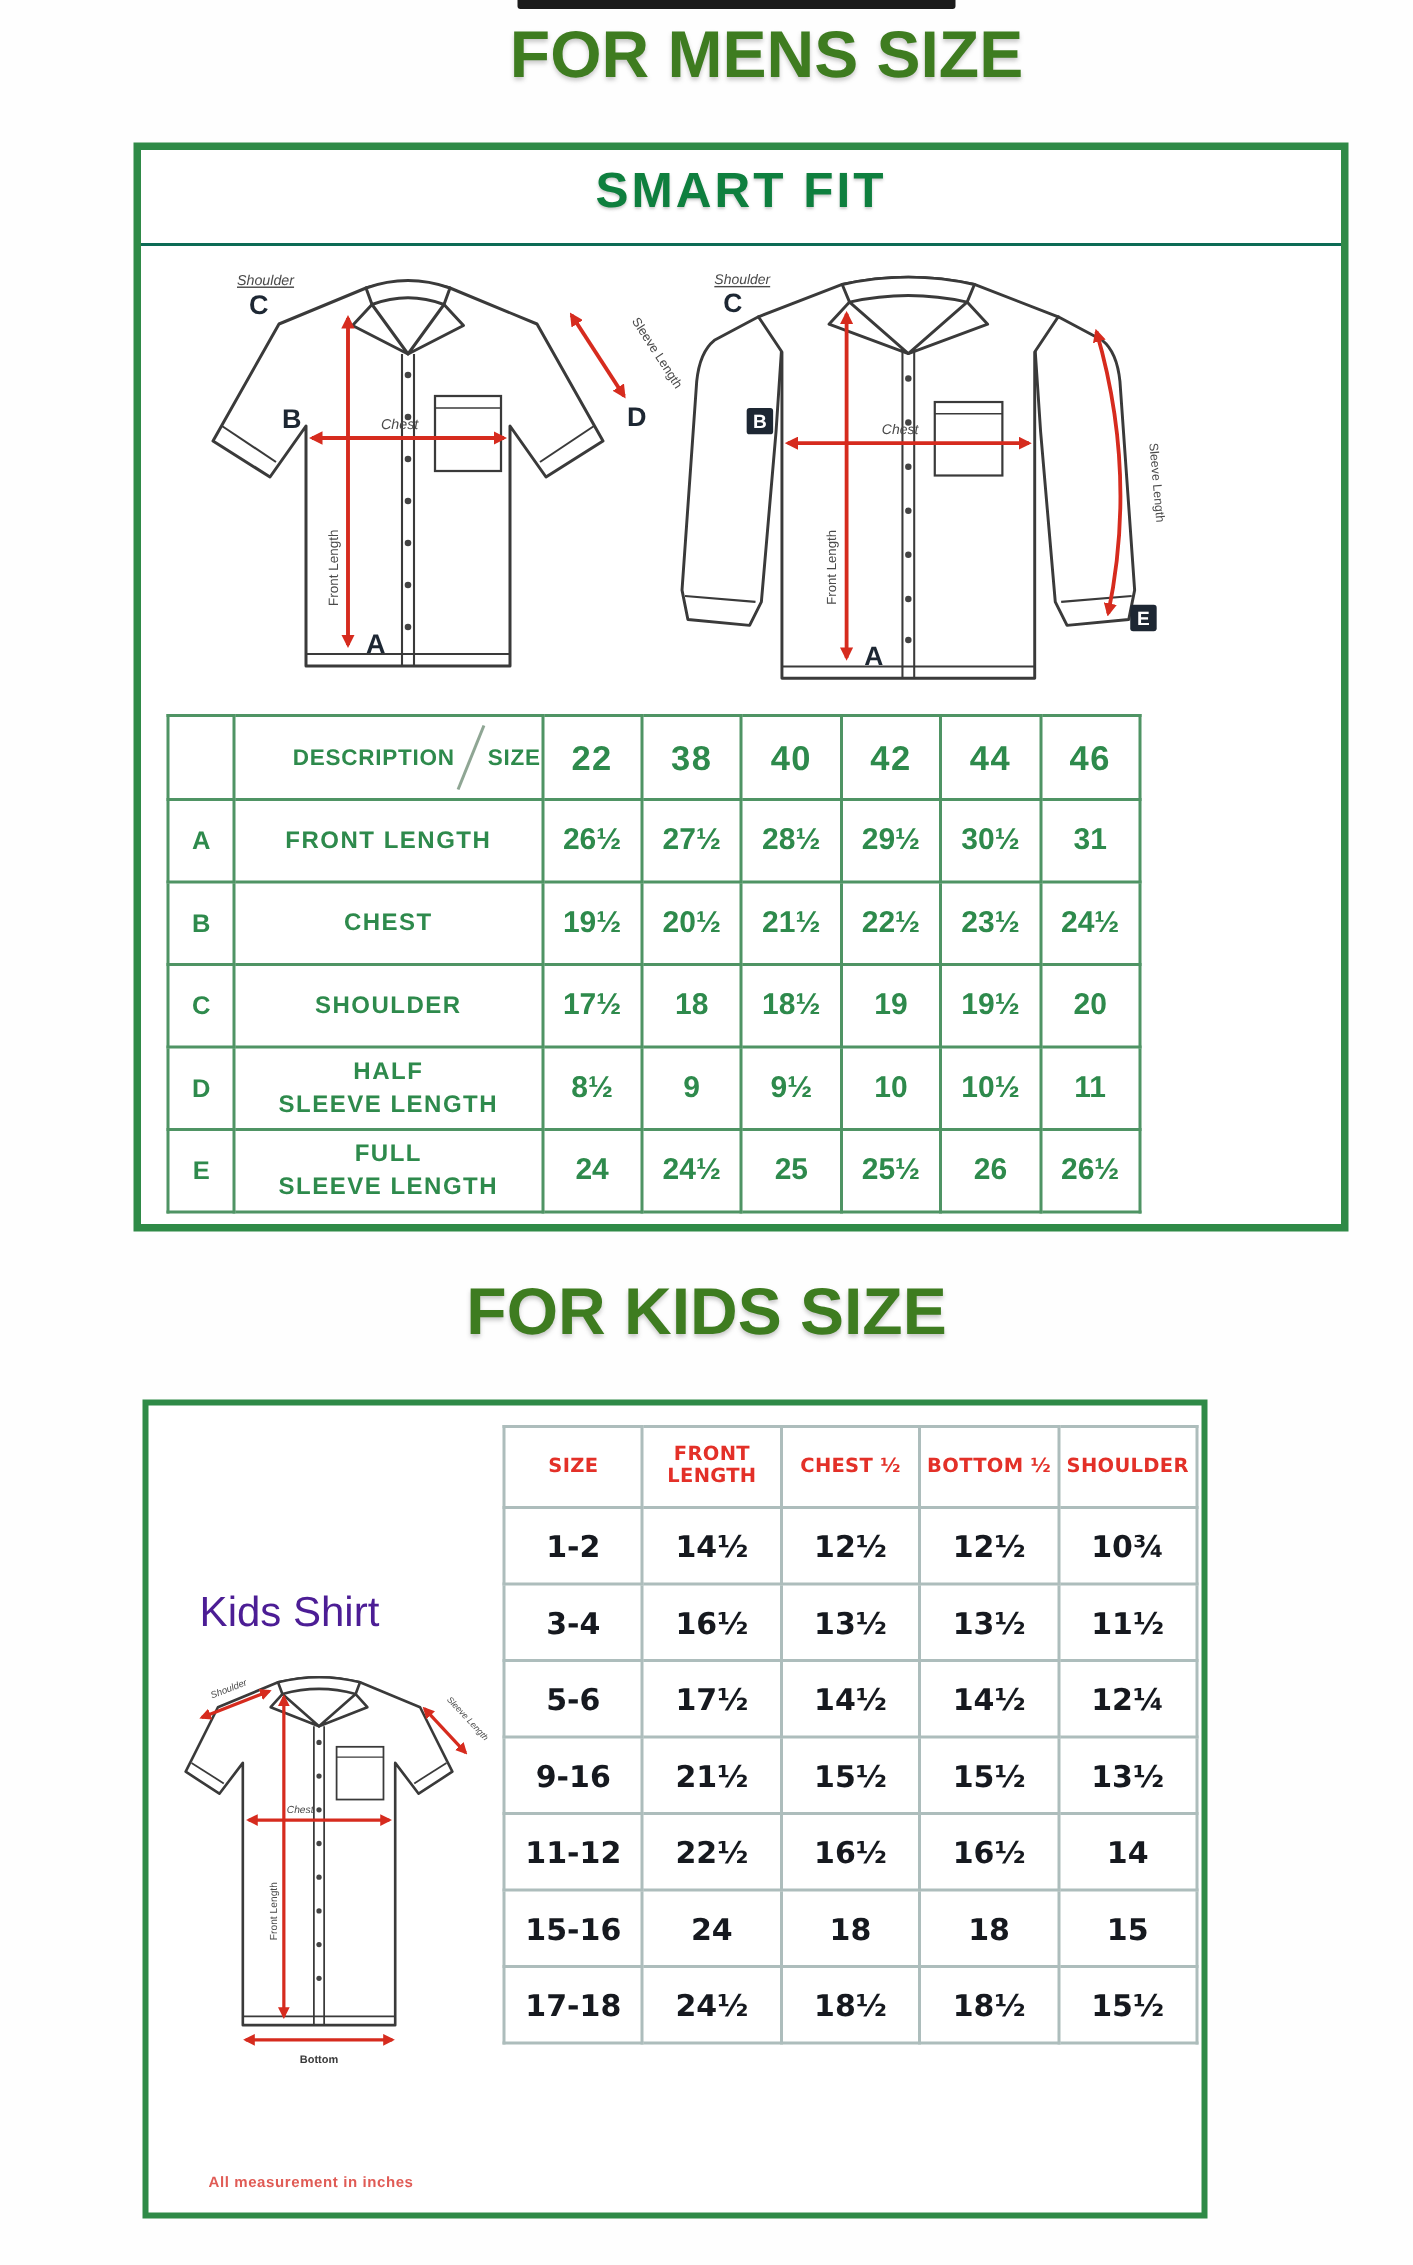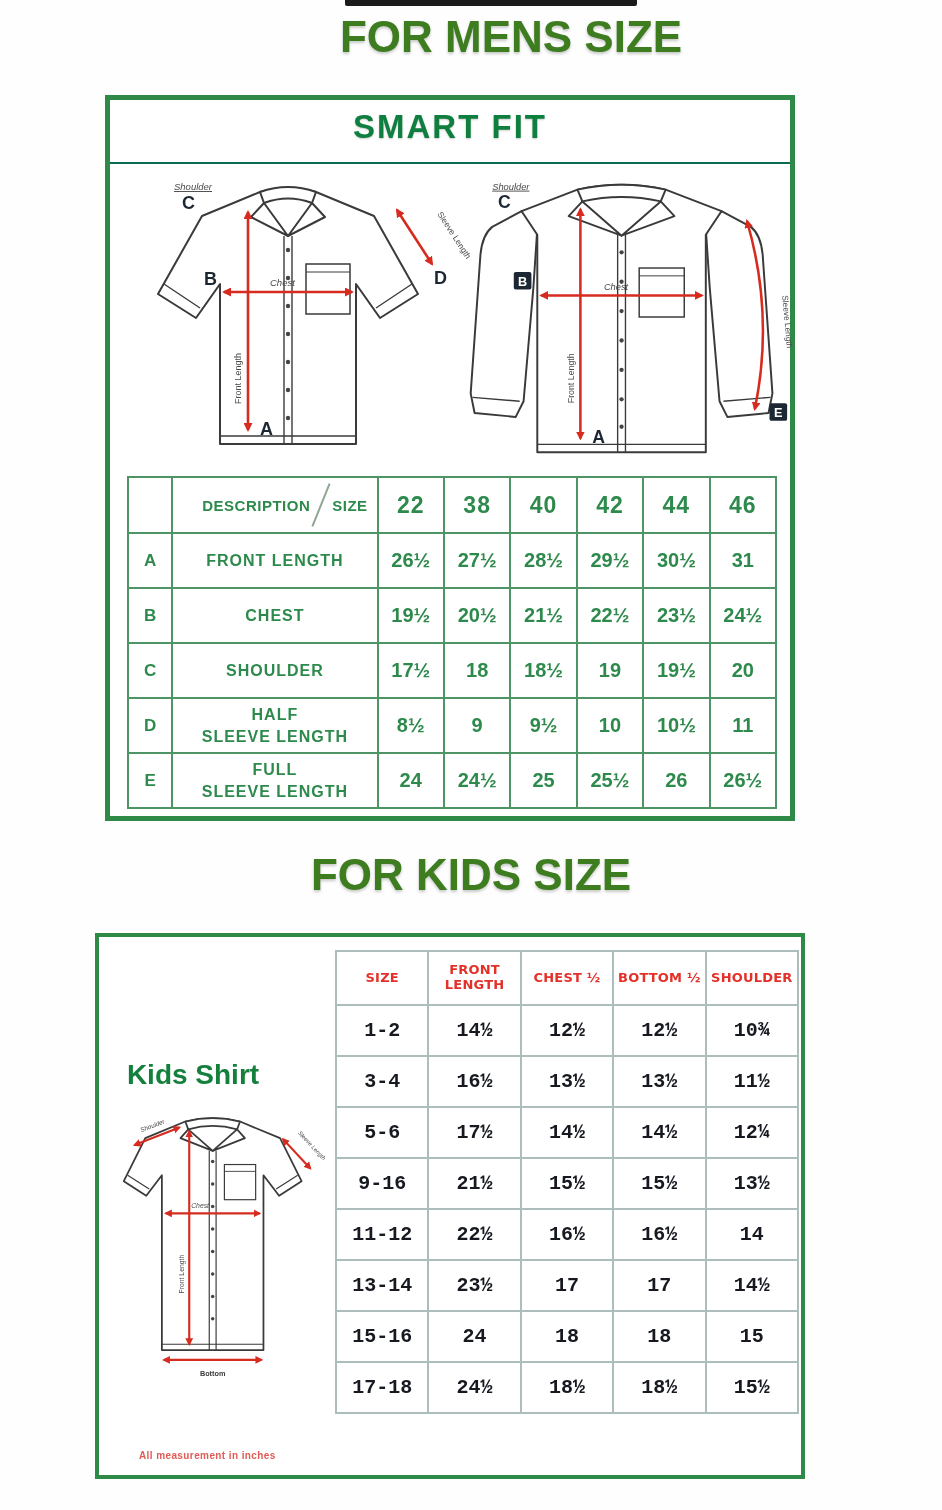--- a/index.html
+++ b/index.html
@@ -12,21 +12,21 @@
   .main-heading{
     position:absolute;left:0;width:100%;margin:0;text-align:center;
     font-size:44px;font-weight:800;letter-spacing:0px;color:#3e7c20;
     text-shadow:0 2px 3px rgba(100,100,100,.35);
   }
   .mens-heading{top:12px;padding-left:40px;}
   .kids-heading{top:850px;}
 
   
   .panel{position:absolute;background:#ffffff;box-sizing:border-box;}
-  .mens-panel{left:105px;top:95px;width:690px;height:726px;border:5px solid #2f8a47;}
+  .mens-panel{left:89px;top:95px;width:810px;height:726px;border:5px solid #2f8a47;}
   .panel-title{
     position:absolute;top:8px;left:0;width:100%;margin:0;text-align:center;
     font-size:33px;font-weight:800;letter-spacing:2px;color:#0e7f3e;
     text-shadow:0 1px 2px rgba(80,80,80,.3);
   }
   .panel-divider{position:absolute;top:62px;left:0;width:100%;height:2px;background:#0c6b55;}
   .diagram-row{position:absolute;top:64px;left:0;width:100%;height:306px;}
   .shirt-svg{position:absolute;}
   .notes-row{position:absolute;top:353px;left:0;width:100%;height:18px;}
   .note{position:absolute;font-size:12px;font-weight:bold;color:#3f8a55;letter-spacing:.3px;white-space:nowrap;}
@@ -37,43 +37,43 @@
     position:absolute;top:376px;left:17px;width:650px;border-collapse:collapse;table-layout:fixed;
     color:#2e8a4c;
   }
   .mens-table th,.mens-table td{border:2px solid #4f9464;text-align:center;vertical-align:middle;padding:0;background:#fff;}
   .mens-table thead tr{height:56px;}
   .mens-table tbody tr{height:55px;}
   .col-letter{width:44px;}
   .col-desc{width:204px;}
   .col-size{width:66px;}
   .desc-header{font-size:15px;font-weight:bold;letter-spacing:.5px;}
-  .desc-header-inner{display:flex;align-items:center;justify-content:center;gap:6px;margin-left:20px;}
+  .desc-header-inner{display:flex;align-items:center;justify-content:flex-end;gap:6px;margin-left:20px;}
   .slash{width:2px;height:46px;background:#8fa694;transform:rotate(22deg);margin:-8px 4px;}
   .size-th{font-size:23px;font-weight:bold;letter-spacing:1px;}
   .mens-table td.letter-cell{font-size:17px;font-weight:bold;}
   .mens-table td.desc-cell{font-size:16px;font-weight:bold;letter-spacing:1px;line-height:1.35;}
   .mens-table td.value-cell{font-size:20px;font-weight:bold;}
 
   
   .kids-panel{left:95px;top:933px;width:710px;height:546px;border:4px solid #2f8a47;}
   .kids-shirt-label{
     position:absolute;top:122px;left:0;width:188px;text-align:center;
-    font-size:28px;font-weight:700;color:#15803d;
+    font-size:28px;font-weight:400;color:#4c1d95;
   }
   .kids-note{position:absolute;top:513px;left:40px;font-size:10px;font-weight:bold;color:#e05b55;letter-spacing:.4px;}
   .kids-table{
     position:absolute;top:13px;left:236px;width:464px;border-collapse:collapse;table-layout:fixed;
     font-family:"DejaVu Sans", sans-serif;
   }
   .kids-table th,.kids-table td{border:2px solid #adbdbc;text-align:center;vertical-align:middle;padding:0;background:#fff;}
   .kids-table thead tr{height:54px;}
   .kids-table tbody tr{height:51px;}
   .kids-table th{font-size:13px;font-weight:bold;color:#e33028;line-height:1.15;letter-spacing:.2px;}
-  .kids-table td{font-size:20px;font-weight:600;color:#16191f;font-family:Liberation Mono, monospace;}
+  .kids-table td{font-size:20px;font-weight:600;color:#16191f;}
 
   svg text{font-family:"Liberation Sans", sans-serif;}
 </style>
 </head>
 <body>
 
 <div class="page">
 
   <div class="top-remnant"></div>
 
@@ -363,27 +363,20 @@
             <td class="kids-value-cell">13½</td>
           </tr>
           <tr>
             <td class="kids-size-cell">11-12</td>
             <td class="kids-value-cell">22½</td>
             <td class="kids-value-cell">16½</td>
             <td class="kids-value-cell">16½</td>
             <td class="kids-value-cell">14</td>
           </tr>
           <tr>
-            <td class="kids-size-cell">13-14</td>
-            <td class="kids-value-cell">23½</td>
-            <td class="kids-value-cell">17</td>
-            <td class="kids-value-cell">17</td>
-            <td class="kids-value-cell">14½</td>
-          </tr>
-          <tr>
             <td class="kids-size-cell">15-16</td>
             <td class="kids-value-cell">24</td>
             <td class="kids-value-cell">18</td>
             <td class="kids-value-cell">18</td>
             <td class="kids-value-cell">15</td>
           </tr>
           <tr>
             <td class="kids-size-cell">17-18</td>
             <td class="kids-value-cell">24½</td>
             <td class="kids-value-cell">18½</td>

